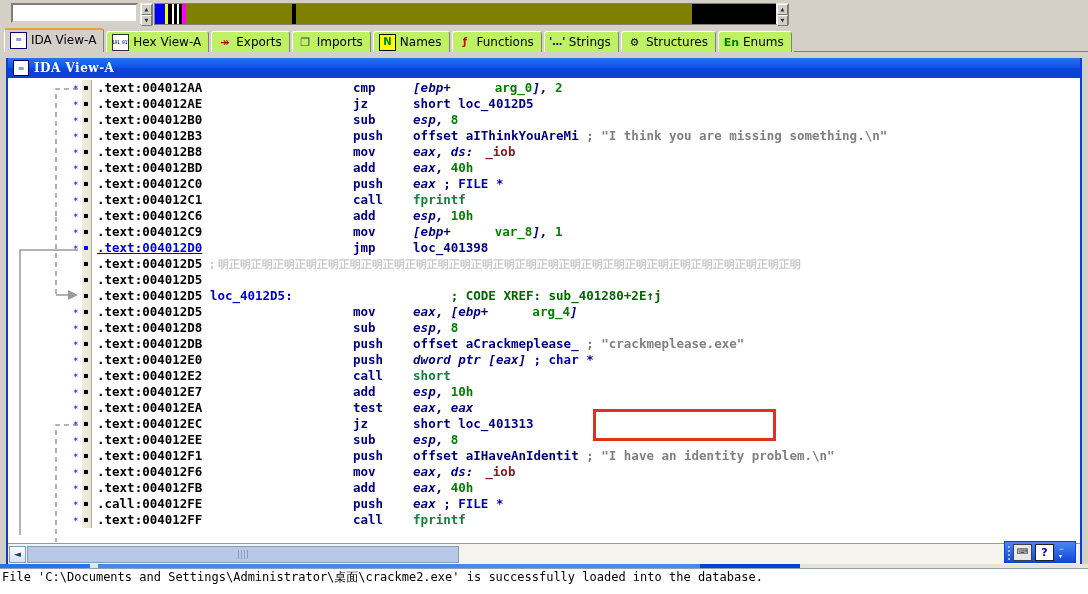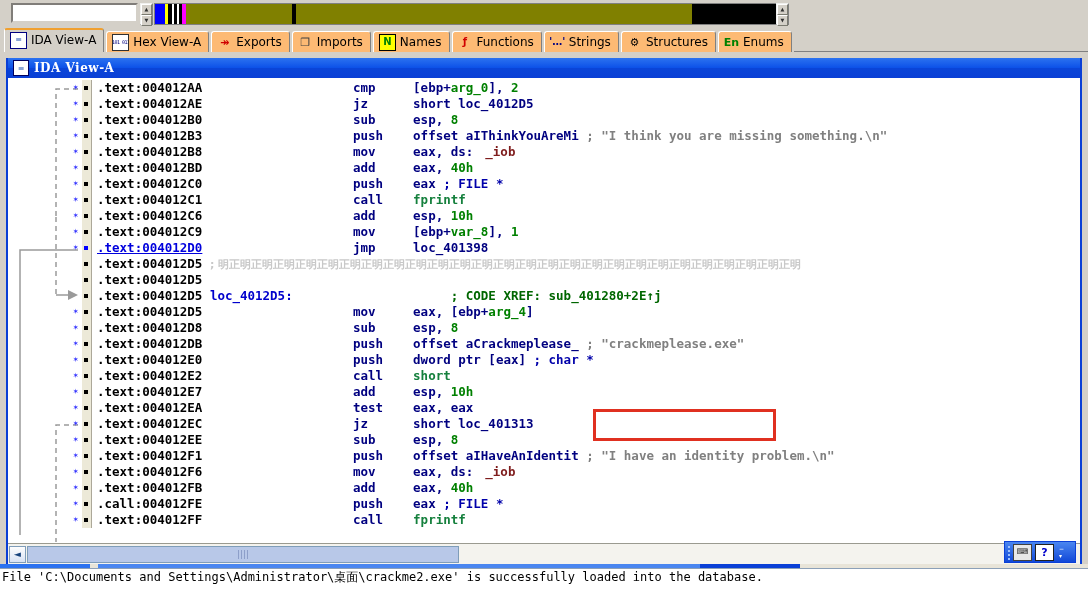--- a/index.html
+++ b/index.html
@@ -140,21 +140,21 @@
     padding-left: 4px;
     box-sizing: border-box;
   }
   .tab {
     height: 21px;
     display: flex;
     align-items: center;
     gap: 4px;
     padding: 0 7px 0 5px;
     margin-right: 2px;
-    background: #fdba74;
+    background: #bef264;
     border: 1px solid #ffffff;
     border-right-color: #808080;
     border-bottom: 0;
     border-radius: 3px 3px 0 0;
     box-sizing: border-box;
     font-family: "DejaVu Sans", sans-serif;
     font-size: 12px;
     color: #000000;
     white-space: nowrap;
   }
@@ -316,23 +316,23 @@
     background: #000000;
     display: block;
   }
   .lmark.cur i { background: #0000ff; }
 
   .ctext { flex: 1; padding-left: 5px; }
 
   .addr    { color: #000000; }
   .addr.hl { color: #0000dd; text-decoration: underline; }
   .mn      { color: #000080; }
-  .reg     { color: #000080; }
+  .reg     { color: #000080; font-style: italic; }
   .num     { color: #008000; }
-  .var     { color: #008000; }
+  .var     { color: #008000; margin-left: 44px; }
   .name    { color: #15803d; }
   .dname   { color: #7f1d1d; margin-left: 12px; }
   .cmt     { color: #0000aa; }
   .strcmt  { color: #808080; }
   .xref    { color: #006600; }
   .lbl     { color: #0000cc; }
   .sep     { color: #c8c8c8; font-family: "DejaVu Sans", sans-serif; font-size: 11px; }
 
   
   .redbox {

